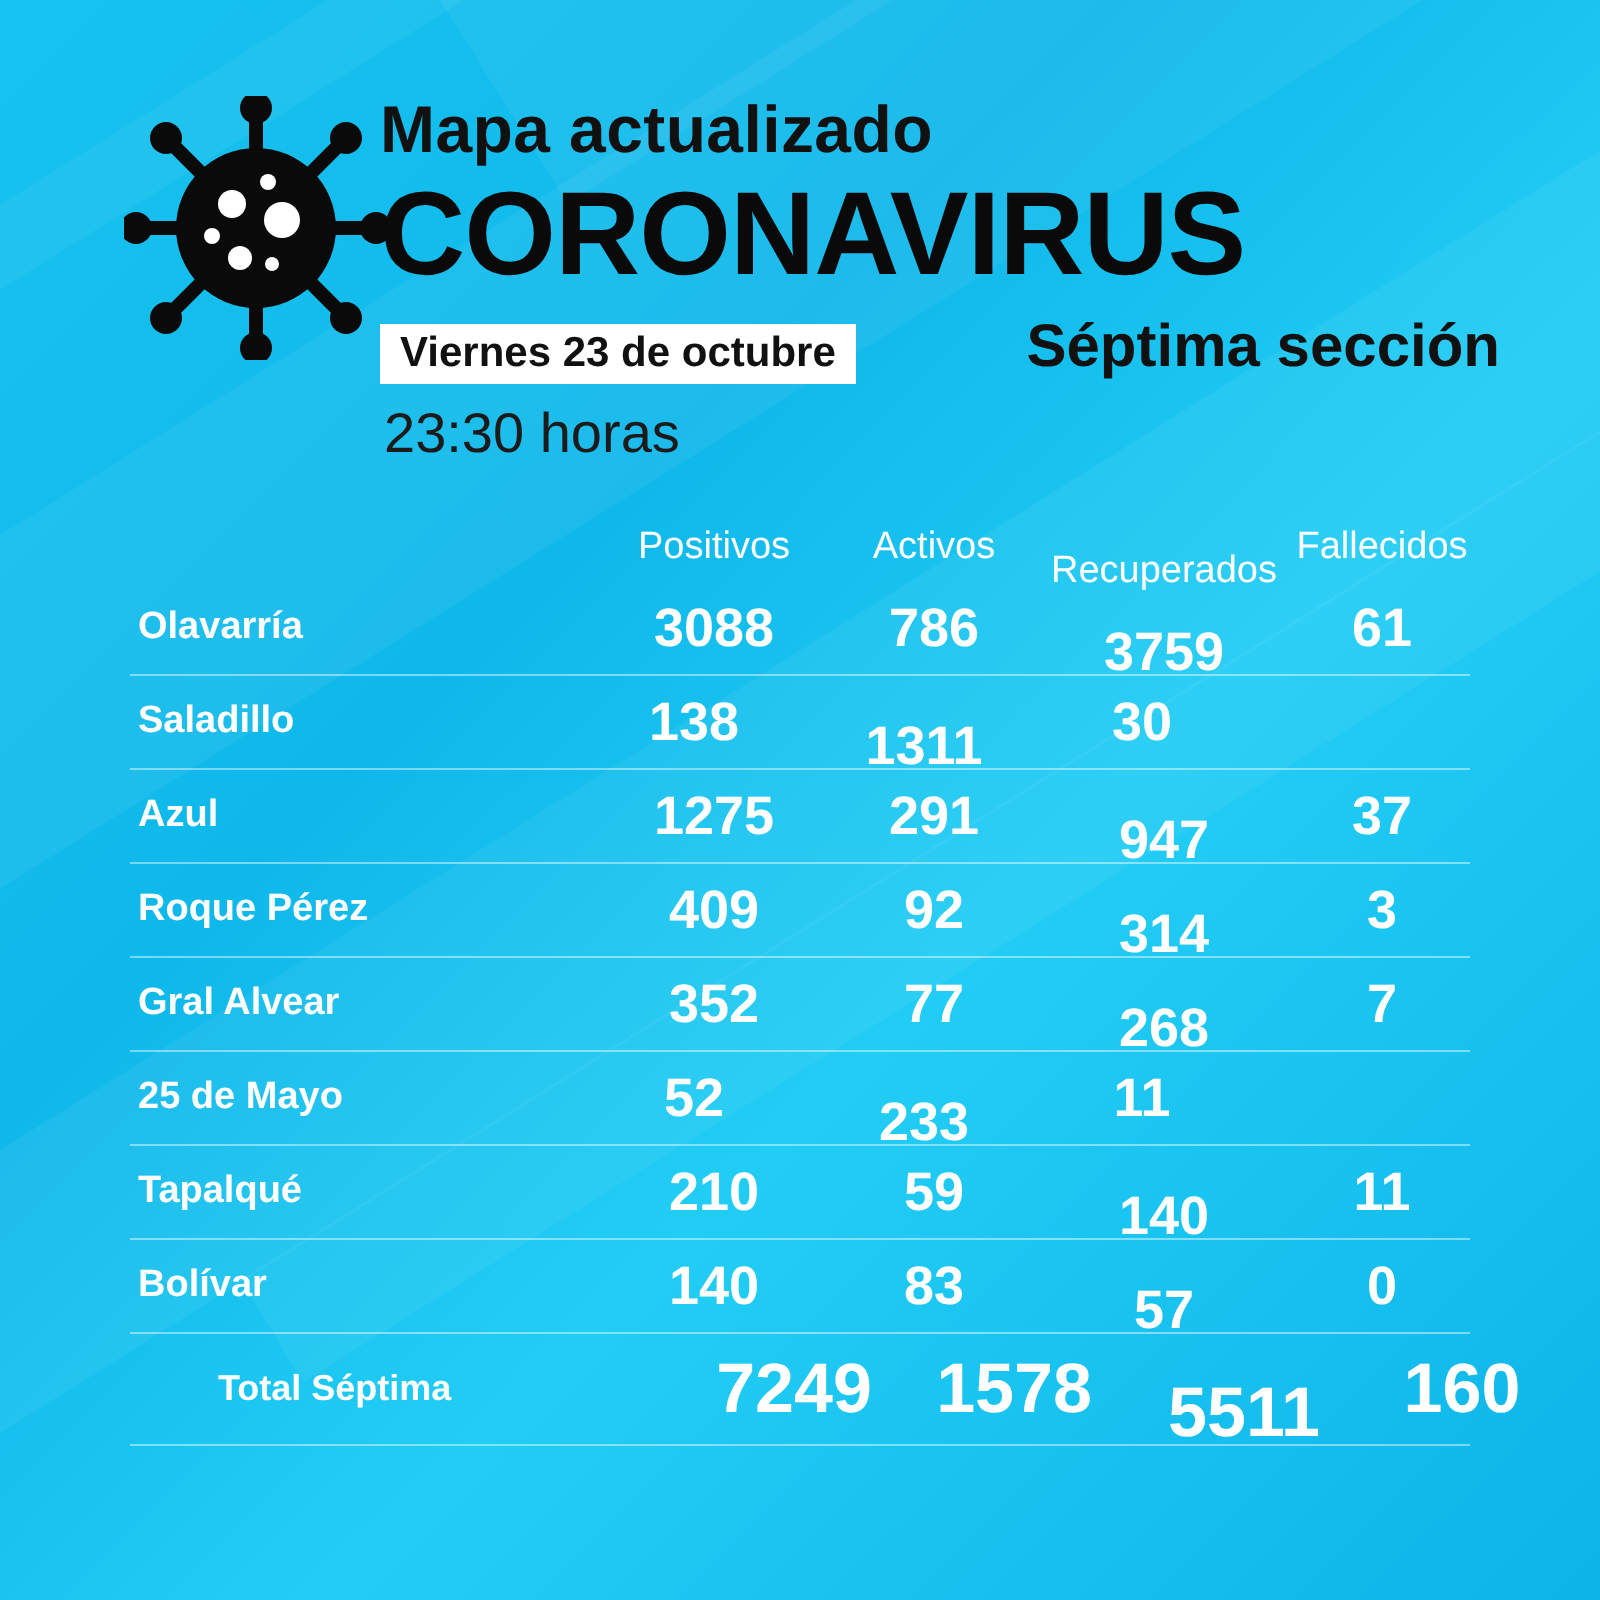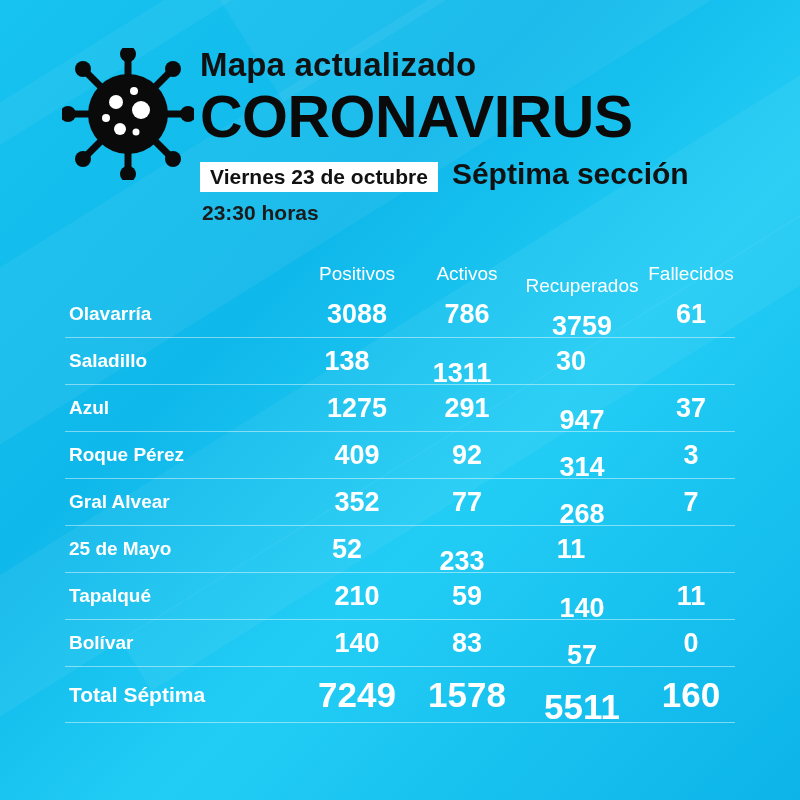--- a/index.html
+++ b/index.html
@@ -34,21 +34,21 @@
     padding: 30px 0 0 0;
     height: 255px;
   }
   .virus-icon {
     position: absolute;
     left: 62px; top: 48px;
     width: 132px; height: 132px;
   }
   .titles {
     position: absolute;
-    left: 200px; top: 48px;
+    left: 190px; top: 48px;
     width: 560px;
   }
   .subtitle-top {
     font-size: 33px;
     font-weight: bold;
     color: #111;
     letter-spacing: 0.2px;
     line-height: 1;
     margin-bottom: 6px;
   }
@@ -57,41 +57,42 @@
     font-weight: bold;
     color: #0a0a0a;
     letter-spacing: -0.5px;
     line-height: 1.02;
   }
   .daterow {
     display: flex;
     align-items: baseline;
     gap: 14px;
     margin-top: 10px;
+    justify-content: space-between;
   }
   .datebox {
     background: #ffffff;
     color: #111;
     font-weight: bold;
     font-size: 21px;
     padding: 3px 10px 4px 10px;
     line-height: 1.1;
     white-space: nowrap;
   }
   .section-name {
     font-size: 30px;
     font-weight: bold;
     color: #111;
     white-space: nowrap;
   }
   .hours {
     margin-top: 9px;
-    font-size: 21px;
+    font-size: 28px;
     color: #1b1b1b;
-    font-weight: bold;
+    font-weight: normal;
     padding-left: 2px;
   }
 
   
   .table {
     position: relative;
     margin: 0 auto;
     width: 670px;
   }
   .row {
@@ -125,21 +126,21 @@
   .c1 { flex: 0 0 120px; }
   .c2 { flex: 0 0 100px; }
   .c3 { flex: 0 0 130px; margin-top: 24px; }
   .c4 { flex: 0 0 88px; }
 
   .row.head .c-val {
     font-size: 19px;
     font-weight: normal;
     color: #ffffff;
   }
-  .row.total .c-name { font-size: 21px; font-weight: bold; }
+  .row.total .c-name { font-size: 18px; font-weight: bold; margin-left: 40px; }
   .row.total .c-val { font-size: 35px; }
 
   .tablewrap { margin-top: 2px; }
 </style>
 </head>
 <body>
 
 <div class="page">
 
   <div class="streaks">

